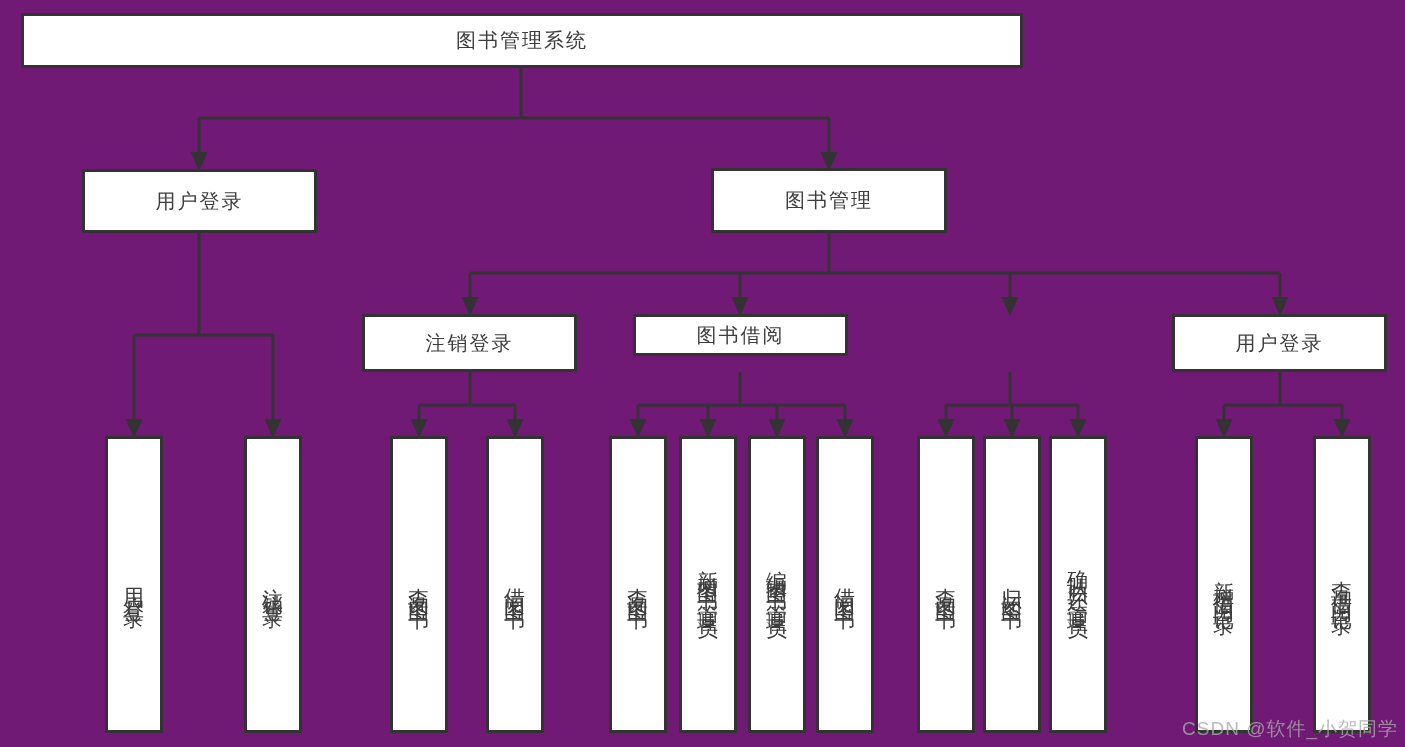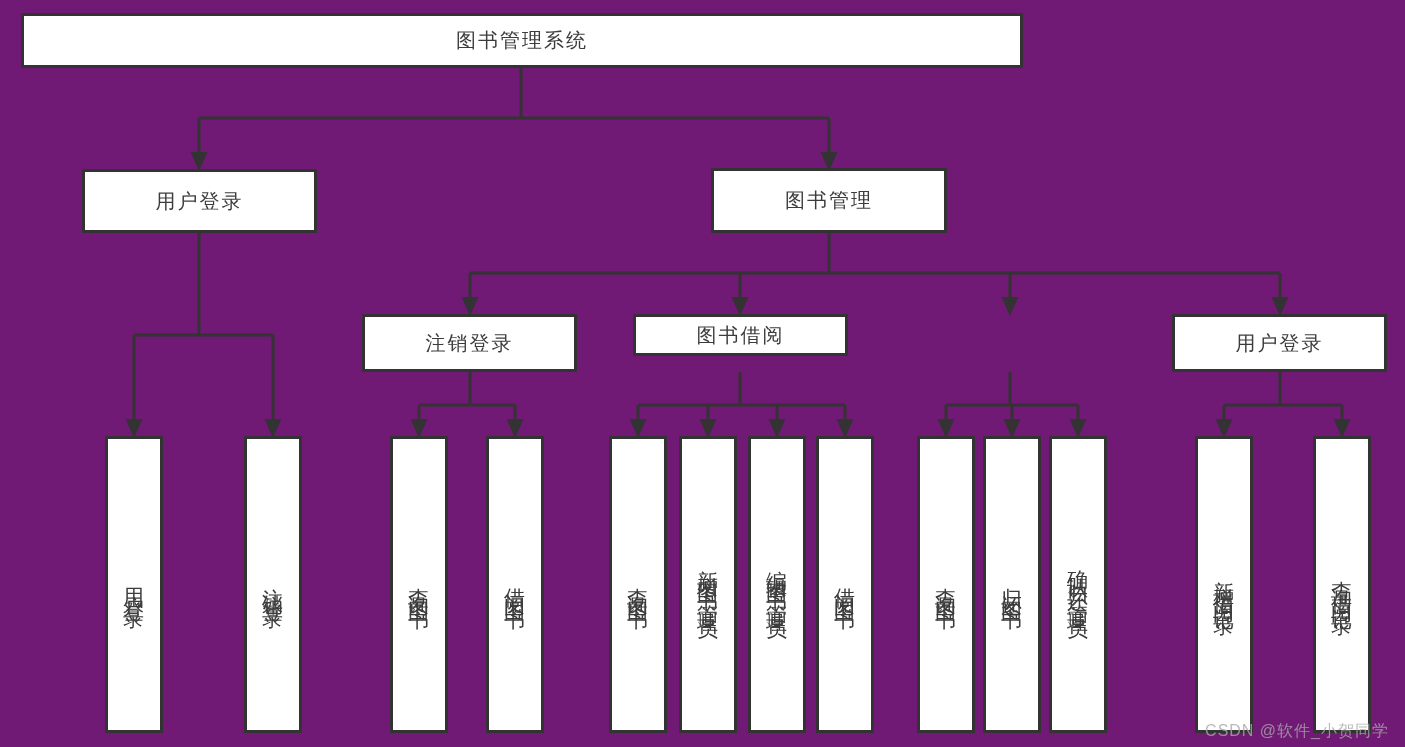--- a/index.html
+++ b/index.html
@@ -23,22 +23,22 @@
   .hbox{font-size:20px;letter-spacing:2px;white-space:nowrap;}
   .vbox{
     font-size:21px;
     writing-mode:vertical-rl;
     text-orientation:mixed;
     letter-spacing:7px;
     line-height:1;
   }
   .watermark{
     position:absolute;
-    right:16px;bottom:5px;
-    font-size:16px;
+    right:7px;bottom:5px;
+    font-size:19px;
     letter-spacing:1px;
     color:#a8a8a8;
     opacity:0.8;
     z-index:3;
     white-space:nowrap;
   }
 </style>
 </head>
 <body>
 

